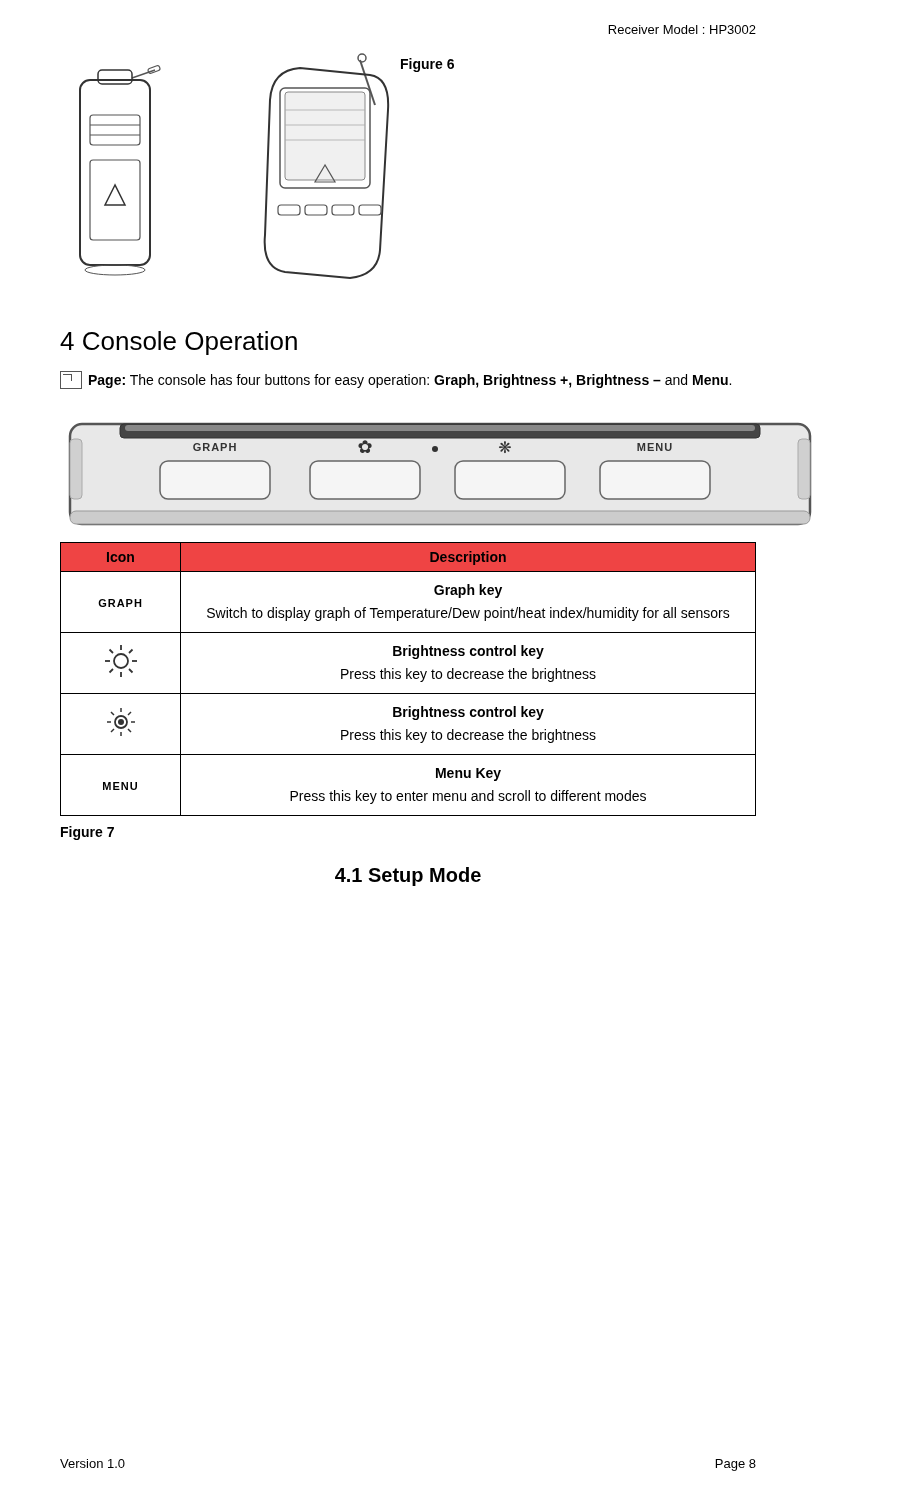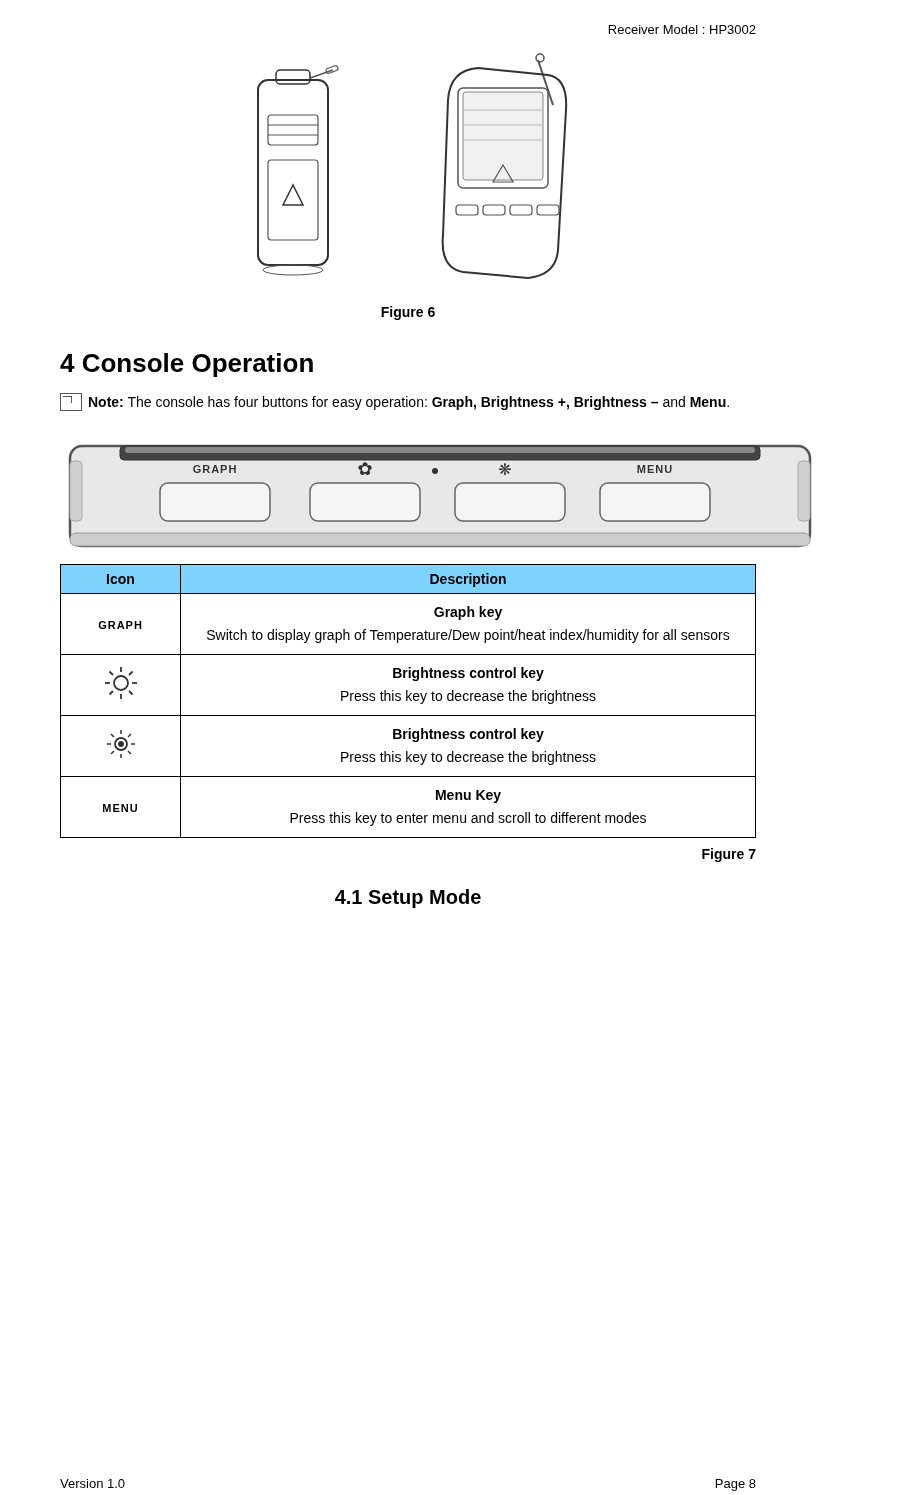--- a/index.html
+++ b/index.html
@@ -23,42 +23,42 @@
     .header-right {
       text-align: right;
       font-size: 13px;
       line-height: 1.5;
       margin-bottom: 10px;
     }
 
     
     .figure6-area {
       display: flex;
-      flex-direction: column;
-      align-items: center;
+      flex-direction: row;
+      align-items: flex-start;
       margin-bottom: 10px;
     }
     .figure6-images {
       display: flex;
       justify-content: center;
       align-items: flex-end;
       gap: 80px;
       margin-bottom: 8px;
     }
     .figure-caption {
       font-size: 14px;
       font-weight: bold;
       text-align: center;
       margin-top: 6px;
     }
 
     
     .section-heading {
       font-size: 26px;
-      font-weight: bold;
+      font-weight: normal;
       margin-top: 28px;
       margin-bottom: 12px;
     }
 
     .note-line {
       display: flex;
       align-items: flex-start;
       margin-bottom: 18px;
       font-size: 14px;
       line-height: 1.6;
@@ -93,21 +93,21 @@
       width: 100%;
       border-collapse: collapse;
       margin-top: 0;
       font-size: 14px;
     }
     .icon-table th {
       border: 1.5px solid #000;
       padding: 6px 12px;
       font-weight: bold;
       text-align: center;
-      background: #7dd3fc;
+      background: #ef4444;
     }
     .icon-table td {
       border: 1.5px solid #000;
       padding: 8px 12px;
       vertical-align: middle;
     }
     .icon-table td:first-child {
       text-align: center;
       width: 120px;
     }
@@ -115,21 +115,21 @@
       line-height: 1.5;
       text-align: center;
     }
     .icon-table td b {
       display: block;
       margin-bottom: 2px;
     }
 
     
     .figure7-caption {
-      text-align: right;
+      text-align: left;
       font-weight: bold;
       font-size: 14px;
       margin-top: 8px;
       margin-bottom: 24px;
     }
 
     
     .subsection-heading {
       font-size: 20px;
       font-weight: bold;
@@ -139,21 +139,21 @@
     }
     .body-text {
       font-size: 14px;
       line-height: 1.6;
       margin-bottom: 10px;
     }
 
     
     .footer {
       position: absolute;
-      bottom: 4px;
+      bottom: 24px;
       left: 60px;
       right: 60px;
       display: flex;
       justify-content: space-between;
       font-size: 13px;
     }
 
     
     .graph-text-icon {
       font-family: Arial, sans-serif;
@@ -224,21 +224,21 @@
       </svg>
     </div>
     <div class="figure-caption">Figure 6</div>
   </div>
 
   <div class="section-heading">4  Console Operation</div>
 
   <div class="note-line">
     <div class="note-icon"></div>
     <span>
-      <b>Note:</b>
+      <b>Page:</b>
       The console has four buttons for easy operation: <b>Graph, Brightness +, Brightness –</b> and <b>Menu</b>.
     </span>
   </div>
 
   <div class="console-svg-wrap">
     <svg width="760" height="130" viewBox="0 0 760 130">
 
       <rect x="10" y="15" width="740" height="100" rx="12" fill="#e8e8e8" stroke="#555" stroke-width="2.5"></rect>
 
       <rect x="60" y="15" width="640" height="14" rx="4" fill="#444" stroke="#333" stroke-width="1"></rect>

